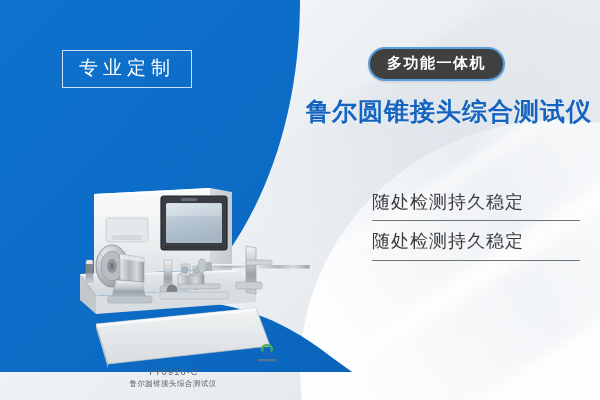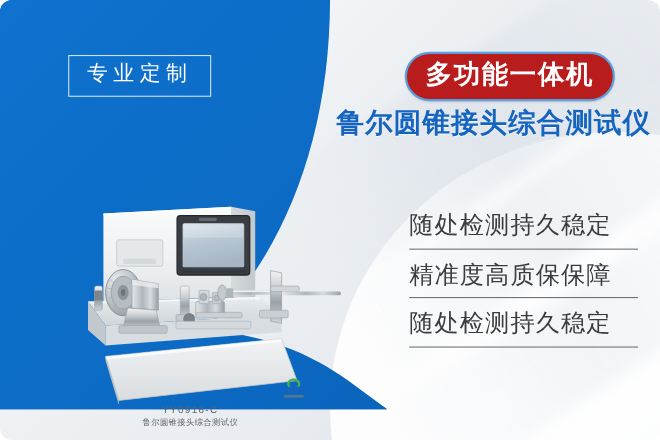--- a/index.html
+++ b/index.html
@@ -7,21 +7,20 @@
     padding: 0;
     background: #ffffff;
   }
   #stage {
     position: relative;
     width: 600px;
     height: 400px;
     overflow: hidden;
     font-family: "Liberation Sans", "DejaVu Sans", sans-serif;
     background: #ffffff;
-    border-radius: 11px;
   }
 
   
   .bg-light {
     position: absolute;
     inset: 0;
     background: linear-gradient(135deg, #fdfdfe 0%, #eef1f4 40%, #e6eaee 70%, #f7f9fa 100%);
   }
   .sheen {
     position: absolute;
@@ -77,24 +76,24 @@
     line-height: 1.25;
     white-space: nowrap;
   }
 
   
   .pill {
     position: absolute;
     left: 368px; top: 47px;
     padding: 5px 17px 7px 17px;
     border-radius: 999px;
-    background: #b91c1c;
+    background: #404040;
     border: 2px solid #5a9fe0;
     color: #ffffff;
-    font-size: 24px;
+    font-size: 15px;
     font-weight: bold;
     letter-spacing: 1.5px;
     line-height: 1.2;
     white-space: nowrap;
     box-shadow: 0 1px 2px rgba(0,0,0,0.12);
     text-align: center;
   }
   .headline {
     position: absolute;
     left: 306px; top: 95px;
@@ -112,21 +111,21 @@
     left: 372px; top: 190px;
     width: 208px;
   }
   .feature-row {
     position: relative;
     padding-bottom: 6px;
     margin-bottom: 8px;
     border-bottom: 1px solid #6f7375;
   }
   .feature-text {
-    font-size: 22px;
+    font-size: 18px;
     letter-spacing: 1px;
     color: #3a3c3e;
     white-space: nowrap;
     line-height: 1.35;
   }
 
   
   .machine {
     position: absolute;
     left: 60px; top: 178px;
@@ -195,23 +194,20 @@
 
   <div class="custom-badge">专业定制</div>
 
   <div class="pill">多功能一体机</div>
 
   <div class="headline">鲁尔圆锥接头综合测试仪</div>
 
   <div class="features">
     <div class="feature-row">
       <div class="feature-text">随处检测持久稳定</div>
-    </div>
-    <div class="feature-row">
-      <div class="feature-text">精准度高质保保障</div>
     </div>
     <div class="feature-row">
       <div class="feature-text">随处检测持久稳定</div>
     </div>
   </div>
 
   <div class="machine">
     <svg width="250" height="200" viewBox="0 0 250 200">
       <defs>
         <linearGradient id="bodyG" x1="0" y1="0" x2="0" y2="1">

